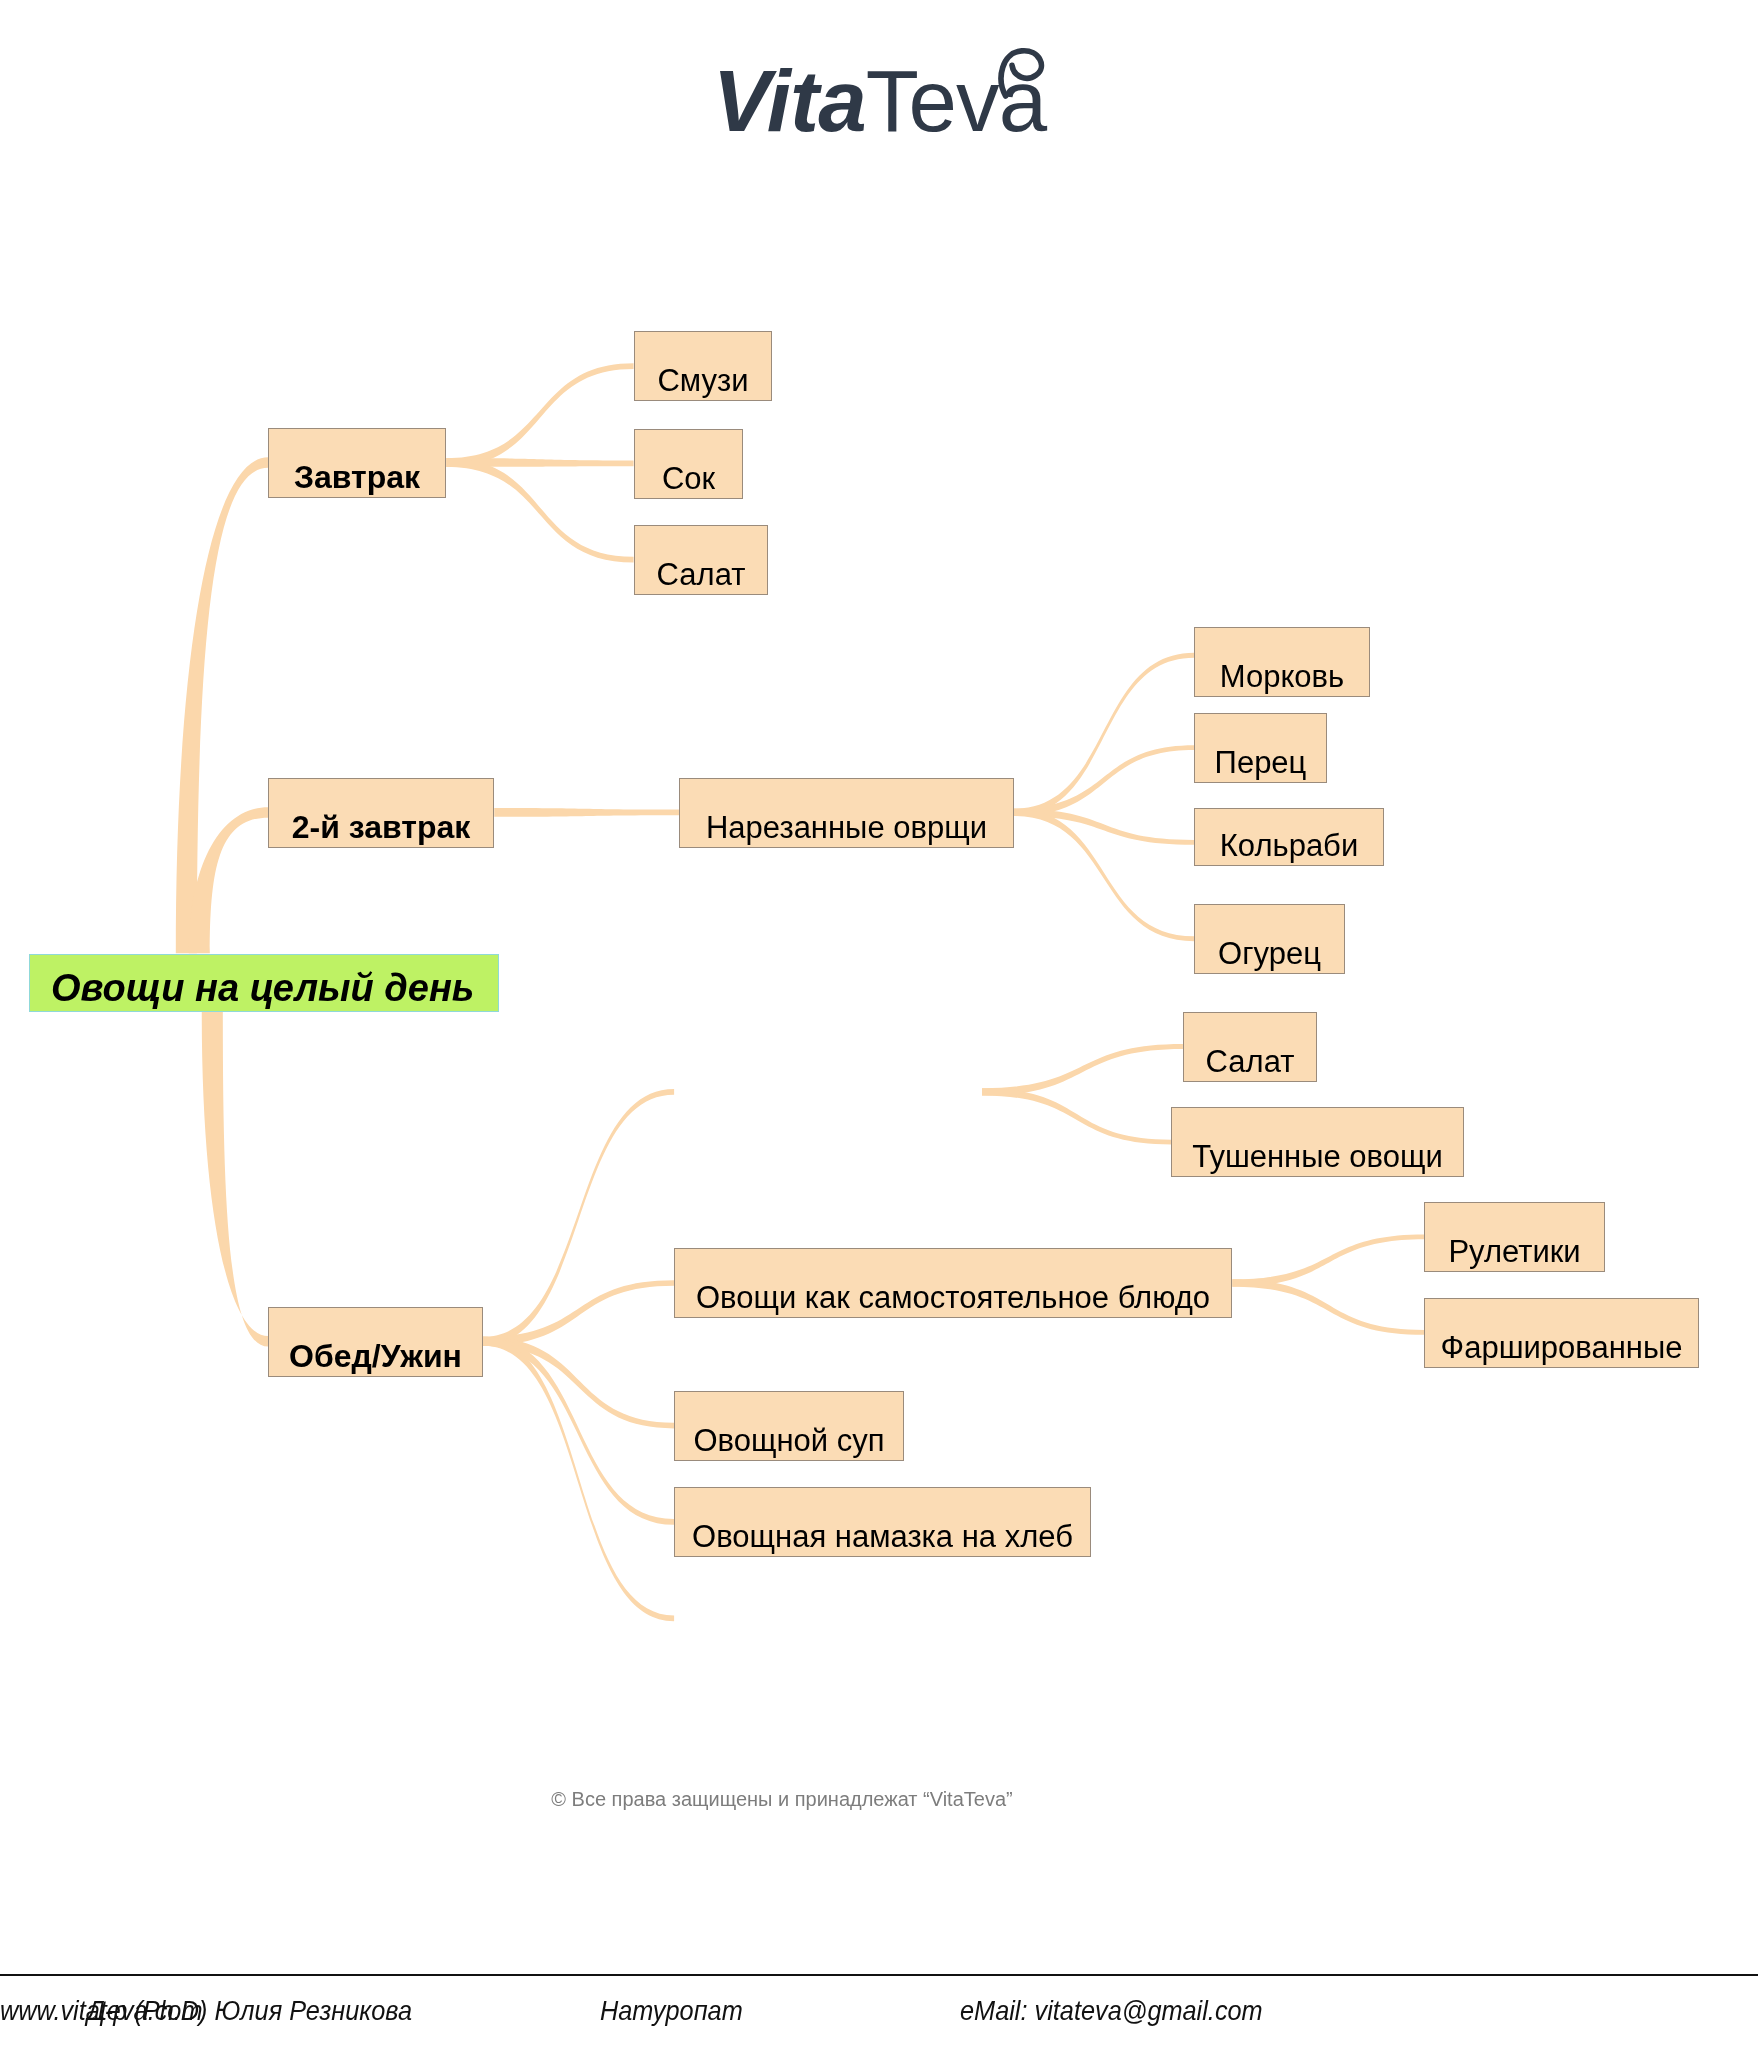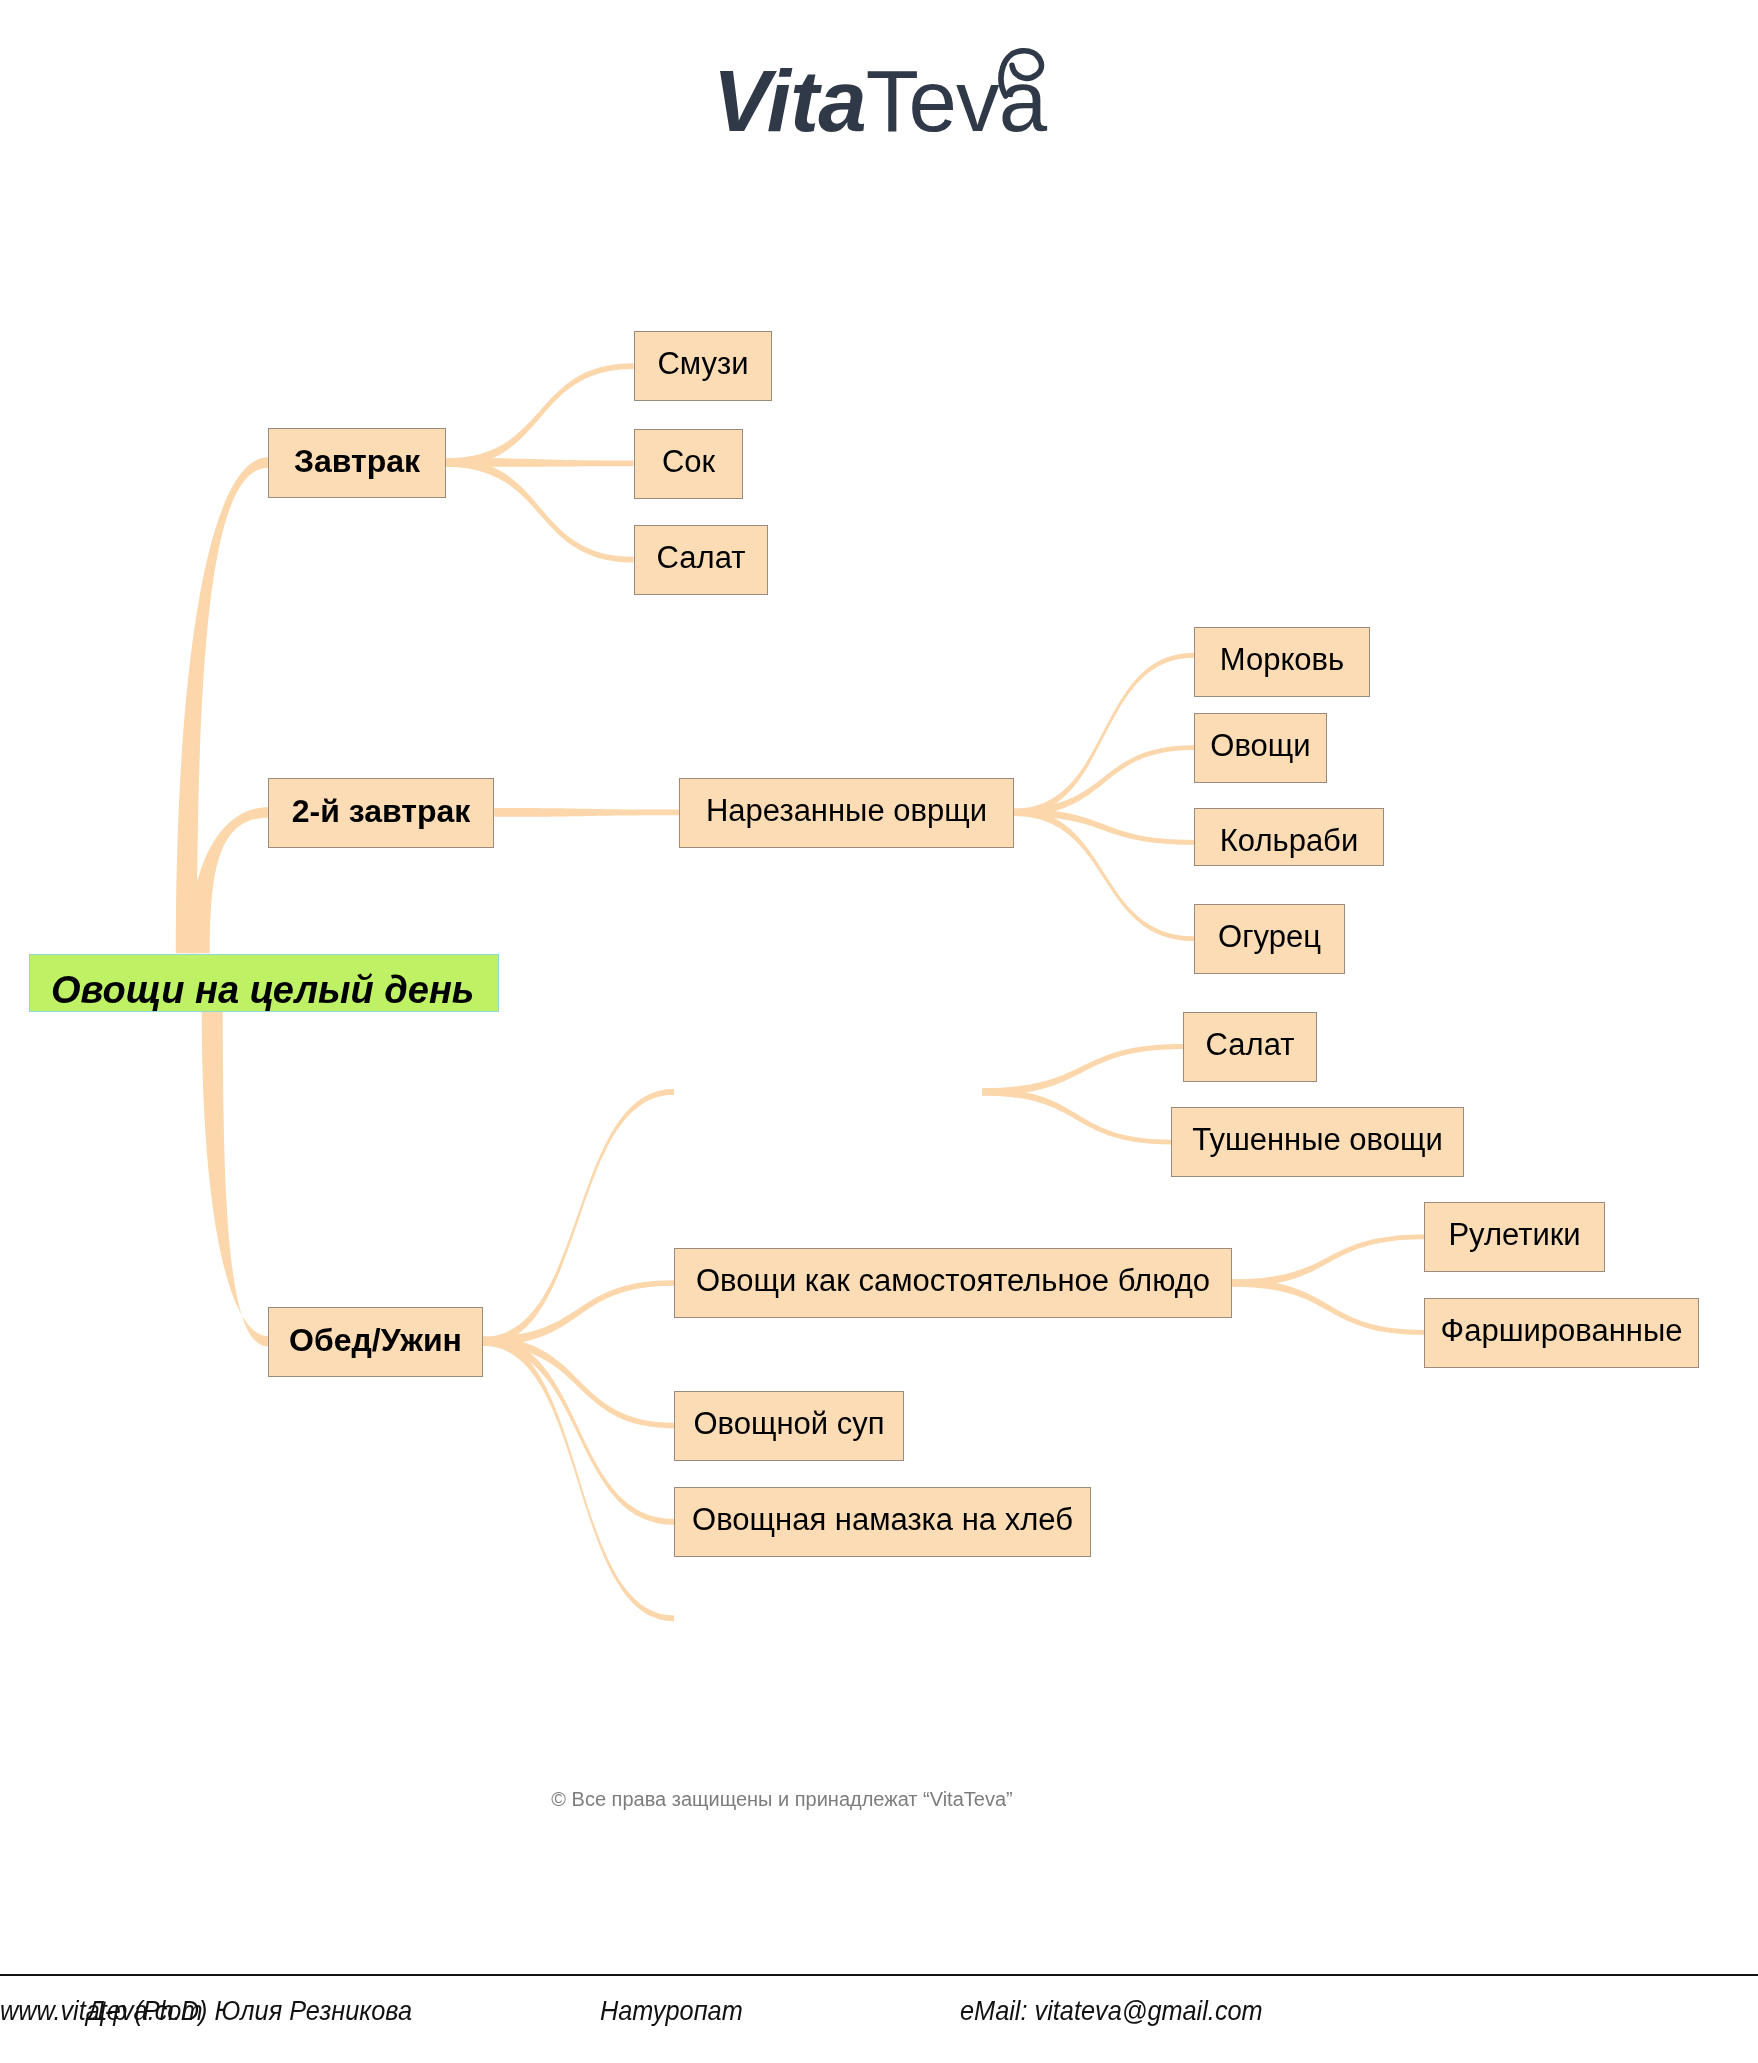--- a/index.html
+++ b/index.html
@@ -62,26 +62,26 @@
     height: 2063px;
     pointer-events: none;
   }
 
   .node {
     position: absolute;
     box-sizing: border-box;
     background: #fbdcb5;
     border: 1.6px solid #9a8b7c;
     display: flex;
-    align-items: flex-start;
+    align-items: flex-end;
     justify-content: center;
     color: #000000;
     font-size: 31px;
     white-space: nowrap;
-    padding: 14px 13px;
+    padding: 1px 13px;
   }
   .node.level1 {
     font-weight: bold;
     font-size: 32px;
   }
   .node.root {
     background: #bef264;
     border: 0.8px solid #8fd9d9;
     font-weight: bold;
     font-style: italic;
@@ -183,21 +183,21 @@
     <div class="node level1" style="left: 268px; top: 778px; width: 226px; height: 70px;">
       <span>2-й завтрак</span>
     </div>
     <div class="node level2" style="left: 679px; top: 778px; width: 335px; height: 70px;">
       <span>Нарезанные оврщи</span>
     </div>
     <div class="node level3" style="left: 1194px; top: 627px; width: 176px; height: 70px;">
       <span>Морковь</span>
     </div>
     <div class="node level3" style="left: 1194px; top: 713px; width: 133px; height: 70px;">
-      <span>Овощи</span>
+      <span>Перец</span>
     </div>
     <div class="node level3" style="left: 1194px; top: 808px; width: 190px; height: 58px;">
       <span>Кольраби</span>
     </div>
     <div class="node level3" style="left: 1194px; top: 904px; width: 151px; height: 70px;">
       <span>Огурец</span>
     </div>
     <div class="node level1" style="left: 268px; top: 1307px; width: 215px; height: 70px;">
       <span>Обед/Ужин</span>
     </div>

